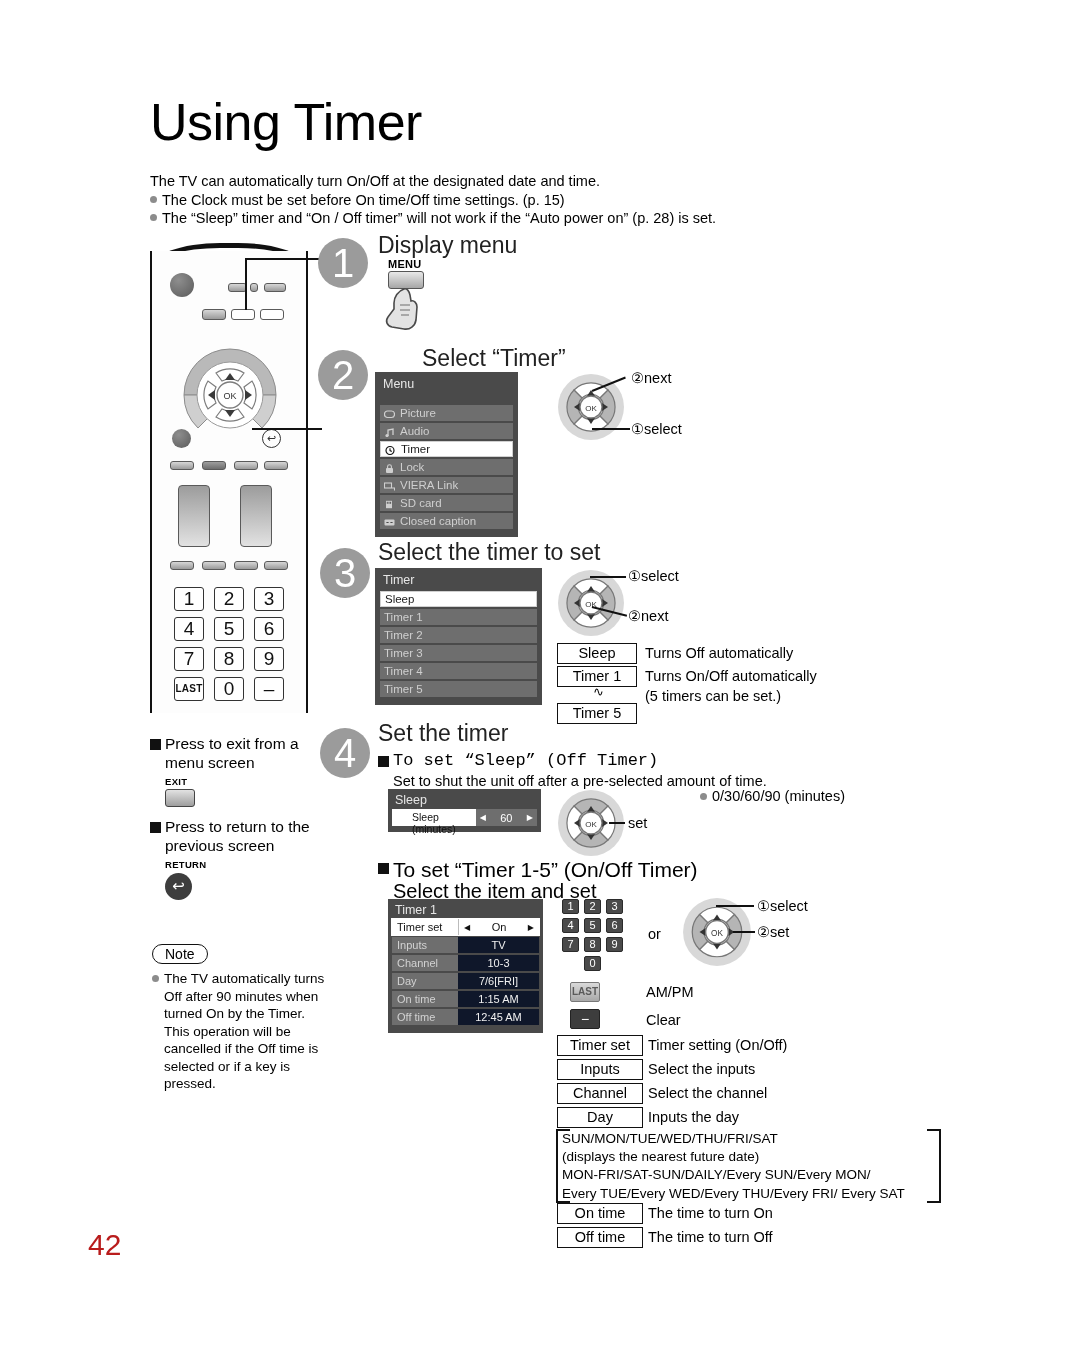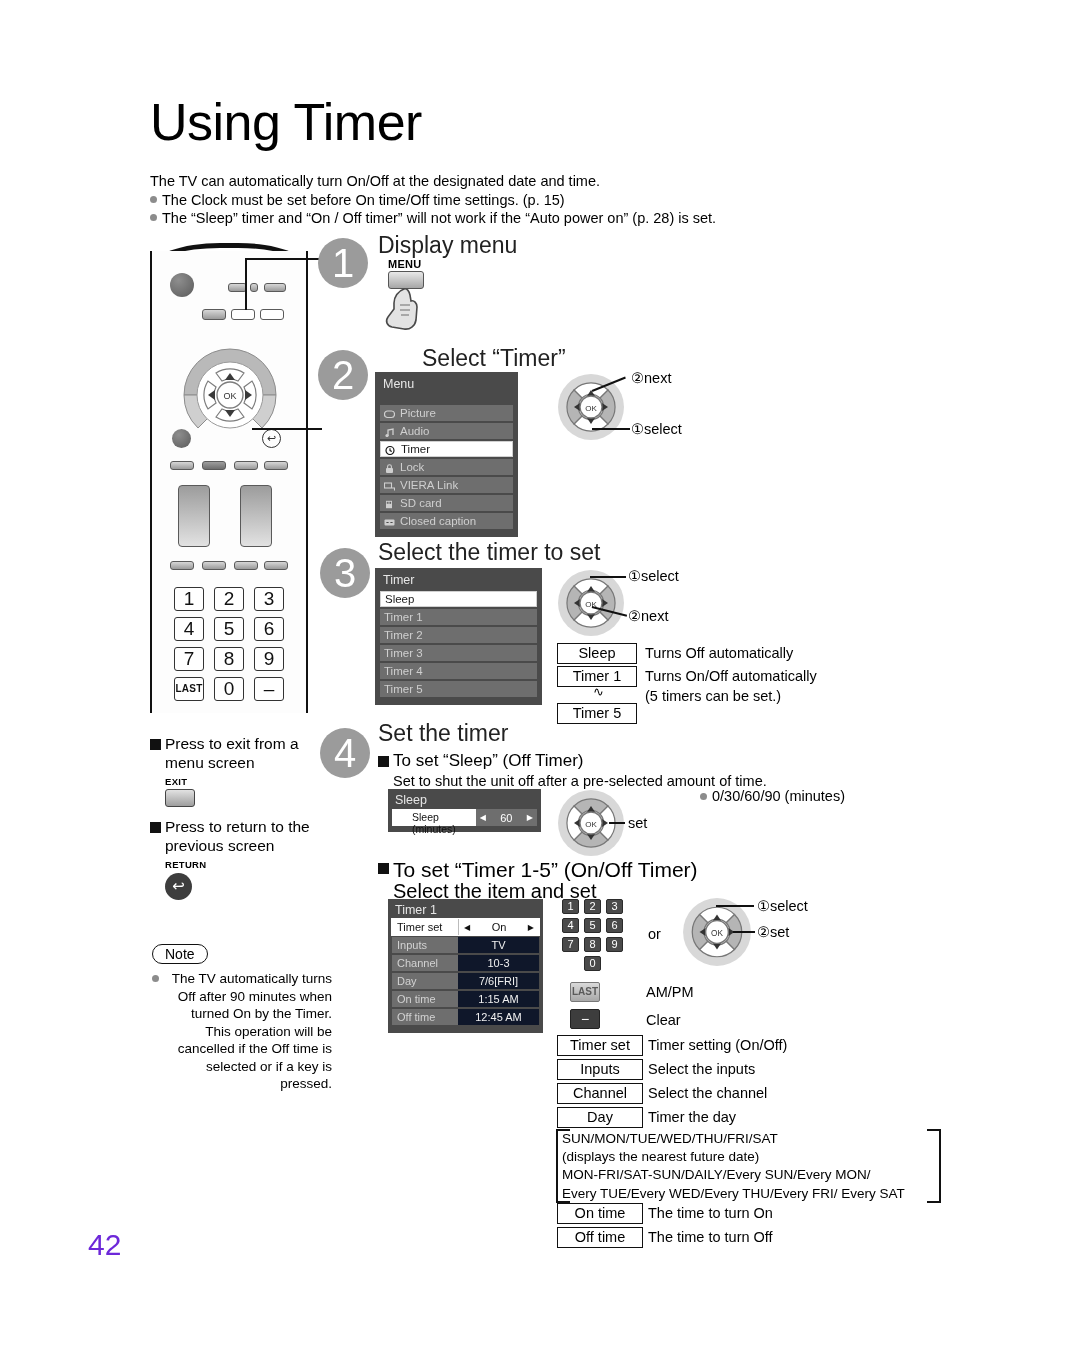--- a/index.html
+++ b/index.html
@@ -186,21 +186,21 @@
 
   
   .bracket {
     position:absolute; border:2px solid #111;
     border-right:none; width:14px;
   }
   .bracket.right { border:2px solid #111; border-left:none; }
 
   .pageno {
     position:absolute; left:88px; top:1228px;
-    font-size:30px; color:#6d28d9;
+    font-size:30px; color:#b91c1c;
   }
 
   .leader { position:absolute; background:#111; }
 </style>
 </head>
 <body>
 
 <div class="page">
 
   <div class="title">Using Timer</div>
@@ -438,21 +438,21 @@
   <div class="ctext" style="left:645px; top:668px;">Turns On/Off automatically</div>
   <div class="ctext" style="left:593px; top:684px; font-size:13px;">∿</div>
   <div class="ctext" style="left:645px; top:688px;">(5 timers can be set.)</div>
   <div class="cbox" style="left:557px; top:703px; width:80px;">Timer 5</div>
 
   <div class="step-circle" style="left:320px; top:728px;">4</div>
   <div class="step-head" style="left:378px; top:720px;">Set the timer</div>
 
   <div style="position:absolute; left:378px; top:751px; display:flex; gap:4px; align-items:flex-start;">
     <span class="sq" style="margin-top:5px;"></span>
-    <span style="font-size:17px;">To set “Sleep” (Off Timer)</span>
+    <span style="font-size:17px;font-family:Liberation Mono, monospace;">To set “Sleep” (Off Timer)</span>
   </div>
   <div class="ctext" style="left:393px; top:773px; font-size:14.5px;">Set to shut the unit off after a pre-selected amount of time.</div>
 
   <div class="osd" style="left:388px; top:789px; width:153px; padding:3px 4px 6px 4px;">
     <div class="osd-title" style="padding-bottom:2px;">Sleep</div>
     <div class="sleep-row">
       <div class="sleep-lbl">Sleep (minutes)</div>
       <div class="sleep-val">
         <span class="arr">◀</span>
         <span>60</span>
@@ -560,21 +560,21 @@
   <div class="kcap minus" style="left:570px; top:1009px;">−</div>
   <div class="ctext" style="left:646px; top:1012px;">Clear</div>
 
   <div class="cbox" style="left:557px; top:1035px; width:86px;">Timer set</div>
   <div class="ctext" style="left:648px; top:1037px;">Timer setting (On/Off)</div>
   <div class="cbox" style="left:557px; top:1059px; width:86px;">Inputs</div>
   <div class="ctext" style="left:648px; top:1061px;">Select the inputs</div>
   <div class="cbox" style="left:557px; top:1083px; width:86px;">Channel</div>
   <div class="ctext" style="left:648px; top:1085px;">Select the channel</div>
   <div class="cbox" style="left:557px; top:1107px; width:86px;">Day</div>
-  <div class="ctext" style="left:648px; top:1109px;">Timer the day</div>
+  <div class="ctext" style="left:648px; top:1109px;">Inputs the day</div>
 
   <div class="bracket" style="left:556px; top:1129px; height:74px;"></div>
   <div class="bracket right" style="left:927px; top:1129px; height:74px;"></div>
   <div style="position:absolute; left:562px; top:1130px; width:368px; font-size:13.5px; line-height:1.35;">
     <div>SUN/MON/TUE/WED/THU/FRI/SAT</div>
     <div>(displays the nearest future date)</div>
     <div>MON-FRI/SAT-SUN/DAILY/Every SUN/Every MON/</div>
     <div>Every TUE/Every WED/Every THU/Every FRI/ Every SAT</div>
   </div>
 
@@ -596,21 +596,21 @@
     <div style="display:flex; gap:4px; align-items:flex-start;">
       <span class="sq"></span>
       <span>Press to return to the previous screen</span>
     </div>
     <div class="minilabel" style="margin-left:15px; margin-top:4px;">RETURN</div>
     <div class="returnbtn" style="margin-left:15px; margin-top:2px;">↩</div>
   </div>
 
   <div style="position:absolute; left:152px; top:944px; width:180px;">
     <div class="note-pill">Note</div>
-    <div class="bullet-line" style="margin-top:6px;text-align:right;">
+    <div class="bullet-line" style="margin-top:6px;">
       <span class="dot"></span>
       <span class="note-body">The TV automatically turns Off after 90 minutes when turned On by the Timer. This operation will be cancelled if the Off time is selected or if a key is pressed.</span>
     </div>
   </div>
 
   <div class="pageno">42</div>
 
 </div>
 
 </body></html>

